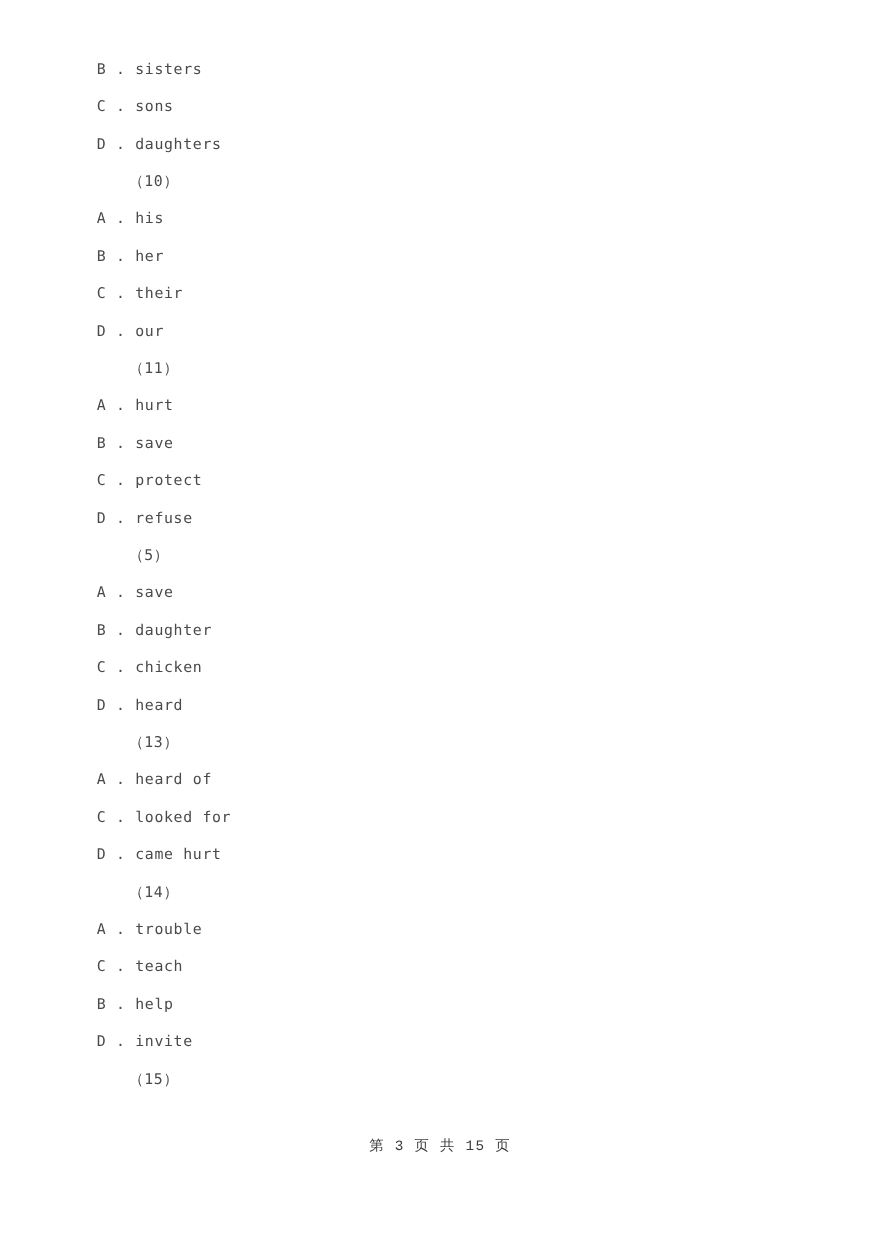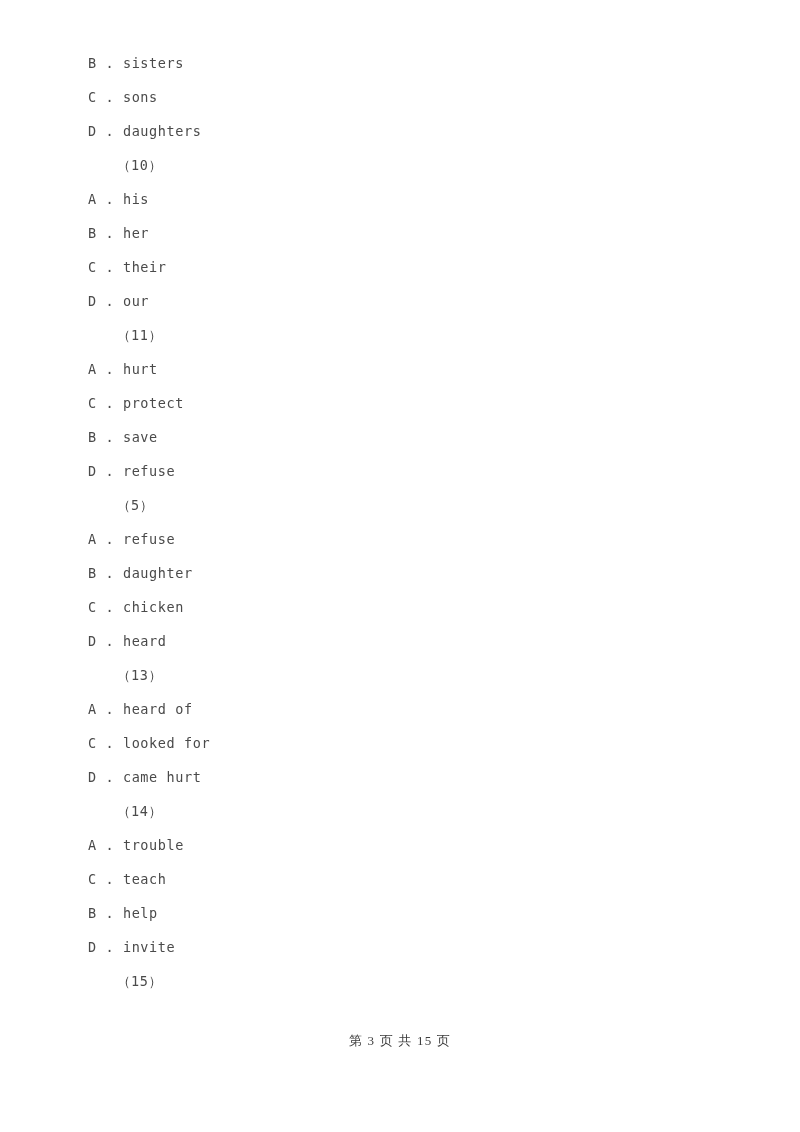--- a/index.html
+++ b/index.html
@@ -35,21 +35,21 @@
   .line.number {
     padding-left: 5px;
     margin-left: 24px;
   }
   .footer {
     position: absolute;
     left: 0;
     top: 1032px;
     width: 800px;
     text-align: center;
-    font-family: Liberation Serif, serif;
+    font-family: Liberation Mono, monospace;
     font-size: 13px;
     color: #3d3d3d;
     letter-spacing: 1.2px;
     white-space: pre;
   }
 </style>
 </head>
 <body>
 
 <div class="page">
@@ -58,25 +58,25 @@
       <div class="line option">B . sisters</div>
       <div class="line option">C . sons</div>
       <div class="line option">D . daughters</div>
       <div class="line number">（10）</div>
       <div class="line option">A . his</div>
       <div class="line option">B . her</div>
       <div class="line option">C . their</div>
       <div class="line option">D . our</div>
       <div class="line number">（11）</div>
       <div class="line option">A . hurt</div>
+      <div class="line option">B . save</div>
       <div class="line option">C . protect</div>
-      <div class="line option">B . save</div>
       <div class="line option">D . refuse</div>
       <div class="line number">（5）</div>
-      <div class="line option">A . refuse</div>
+      <div class="line option">A . save</div>
       <div class="line option">B . daughter</div>
       <div class="line option">C . chicken</div>
       <div class="line option">D . heard</div>
       <div class="line number">（13）</div>
       <div class="line option">A . heard of</div>
       <div class="line option">C . looked for</div>
       <div class="line option">D . came hurt</div>
       <div class="line number">（14）</div>
       <div class="line option">A . trouble</div>
       <div class="line option">C . teach</div>

